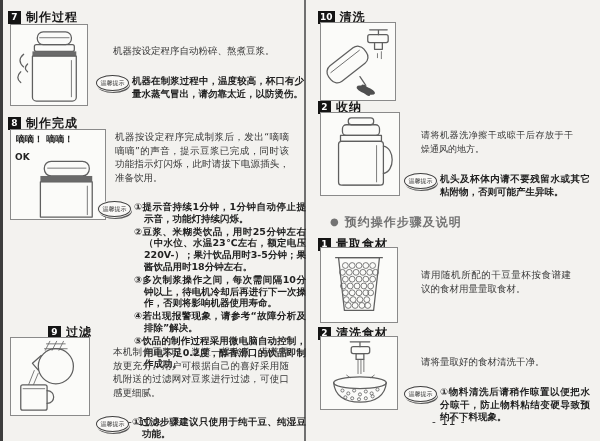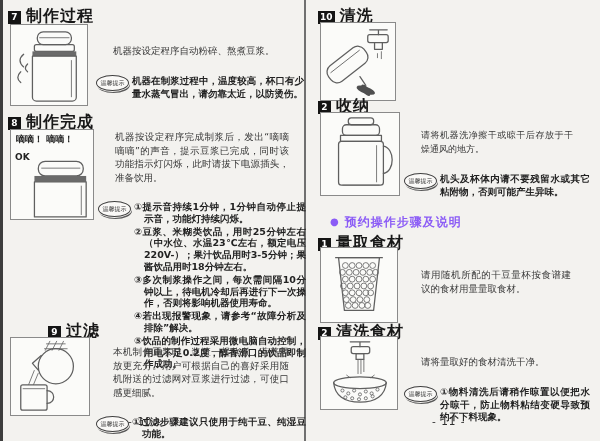--- a/index.html
+++ b/index.html
@@ -4,34 +4,34 @@
 <style>
   html,body{margin:0;padding:0;background:#e8e7e4;}
   .sheet{position:relative;width:600px;height:441px;background:#f3f2ef;overflow:hidden;
          font-family:"DejaVu Sans","Liberation Sans",sans-serif;color:#333;}
   .scan-edge{position:absolute;left:0;top:0;width:3px;height:441px;background:#3d3d3d;}
   .divider{position:absolute;left:304px;top:0;width:2px;height:441px;background:#707070;}
   .sec-header{position:absolute;white-space:nowrap;}
   .badge{display:inline-block;min-width:13px;height:13px;padding:0 2px;background:#141414;color:#fff;
          font-size:9px;font-weight:bold;line-height:13px;text-align:center;vertical-align:1px;
          margin-right:5px;box-sizing:border-box;}
-  .sec-title{font-size:16px;font-weight:bold;color:#181818;letter-spacing:1px;}
+  .sec-title{font-size:12px;font-weight:bold;color:#181818;letter-spacing:1px;}
   .illus{position:absolute;background:#fbfbf9;border:1px solid #8a8a8a;box-sizing:border-box;}
   .illus svg{display:block;width:100%;height:100%;}
   .col{position:absolute;}
   .body-text{font-size:9.5px;line-height:14px;color:#373737;margin:17px;text-align:justify;}
   .tip{position:relative;padding-left:36px;margin-top:5px;min-height:16px;}
   .bubble{position:absolute;left:0;top:0;width:31px;height:14px;border:1px solid #3f3f3f;border-radius:50%;
           background:#faf9f7;font-size:6px;line-height:14px;text-align:center;color:#2c2c2c;
           box-shadow:0 0 0 1px #f3f2ef, 1px 2px 0 0 #5a5a5a;}
   .tip-text{font-size:9.5px;line-height:12.5px;font-weight:bold;color:#222;text-align:justify;}
   .tip-item{padding-left:10px;text-indent:-10px;margin:0 0 1px 0;}
   .sound{position:absolute;font-size:9px;font-weight:bold;color:#222;white-space:nowrap;}
   .pagenum{position:absolute;font-size:10.5px;color:#2d2d2d;letter-spacing:1px;}
-  .subheading{position:absolute;font-size:12px;font-weight:bold;color:#8b5cf6;letter-spacing:1px;}
+  .subheading{position:absolute;font-size:12px;font-weight:bold;color:#737373;letter-spacing:1px;}
   .subheading .bullet{font-size:10px;margin-right:5px;vertical-align:1px;}
   .line{stroke:#5f5f5f;stroke-width:1.3;fill:none;stroke-linecap:round;stroke-linejoin:round;}
   .thin{stroke:#6a6a6a;stroke-width:0.9;fill:none;}
   .darkband{fill:#6a6a6a;stroke:none;}
   .darkfill{fill:#4f4f4f;stroke:none;}
 </style>
 </head>
 <body>
 
 <div class="sheet">
@@ -58,21 +58,21 @@
     <p class="body-text">机器按设定程序自动粉碎、熬煮豆浆。</p>
     <div class="tip">
       <span class="bubble">温馨提示</span>
       <div class="tip-text">机器在制浆过程中，温度较高，杯口有少量水蒸气冒出，请勿靠太近，以防烫伤。</div>
     </div>
   </div>
 
   <div class="sec-header" style="left:8px;top:112px;">
     <span class="badge">8</span><span class="sec-title">制作完成</span>
   </div>
-  <div class="illus" style="left:10px;top:129px;width:84px;height:91px;">
+  <div class="illus" style="left:10px;top:129px;width:96px;height:91px;">
     <svg viewBox="0 0 84 91">
       <rect class="line" x="28" y="32" width="46" height="15" rx="7"></rect>
       <path class="thin" d="M31,39 h40"></path>
       <rect class="darkband" x="24" y="47" width="53" height="6"></rect>
       <path class="line" d="M24,53 h53 v36 h-53 z"></path>
       <path class="thin" d="M72,57 v30"></path>
     </svg>
     <span class="sound" style="left:5px;top:3px;">嘀嘀！ 嘀嘀！</span>
     <span class="sound" style="left:4px;top:22px;">OK</span>
   </div>

